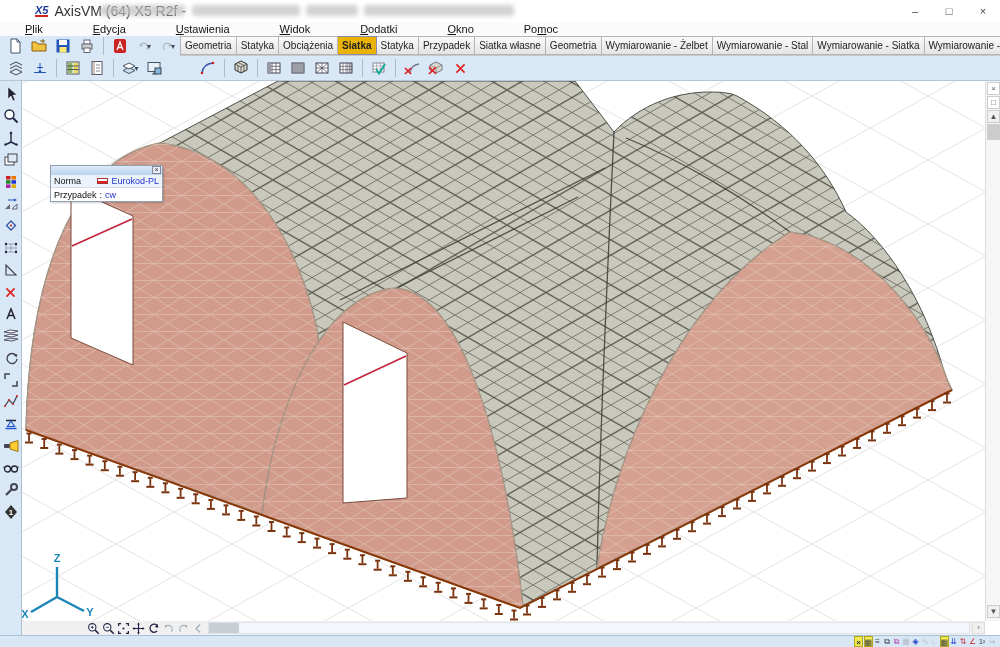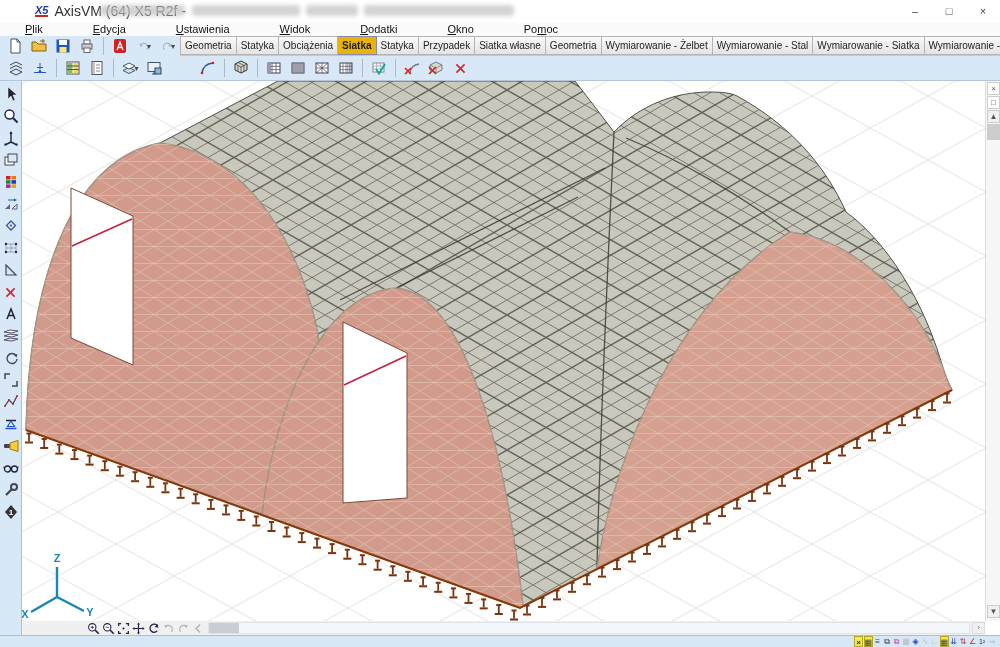--- a/index.html
+++ b/index.html
@@ -695,20 +695,35 @@
 
   <g>
     <path d="M57,597 L57,567 M57,597 L31,612 M57,597 L84,611" stroke="#1b85b8" stroke-width="2.4" fill="none"></path>
     <text x="57" y="562" font-size="11" font-weight="bold" fill="#1b85b8" text-anchor="middle">Z</text>
     <text x="25" y="618" font-size="11" font-weight="bold" fill="#1b85b8" text-anchor="middle">X</text>
     <text x="90" y="616" font-size="11" font-weight="bold" fill="#1b85b8" text-anchor="middle">Y</text>
   </g>
 </svg>
 
   
+  <div id="norma">
+    <div class="ntitle">
+      <span class="nx">×</span>
+    </div>
+    <div class="nrow r1">
+      <span class="nlabel">Norma</span>
+      <span class="flag"></span>
+      <span class="nval">Eurokod-PL</span>
+    </div>
+    <div class="nrow r2">
+      <span class="nlabel">Przypadek</span>
+      <span class="nsep">:</span>
+      <span class="nval">cw</span>
+    </div>
+  </div>
 
   
   
 </div>
 
 <div id="vscroll">
   <div class="vbtn">×</div>
   <div class="vbtn">□</div>
   <div class="vbtn varr">▲</div>
   <div id="vthumb"></div>

